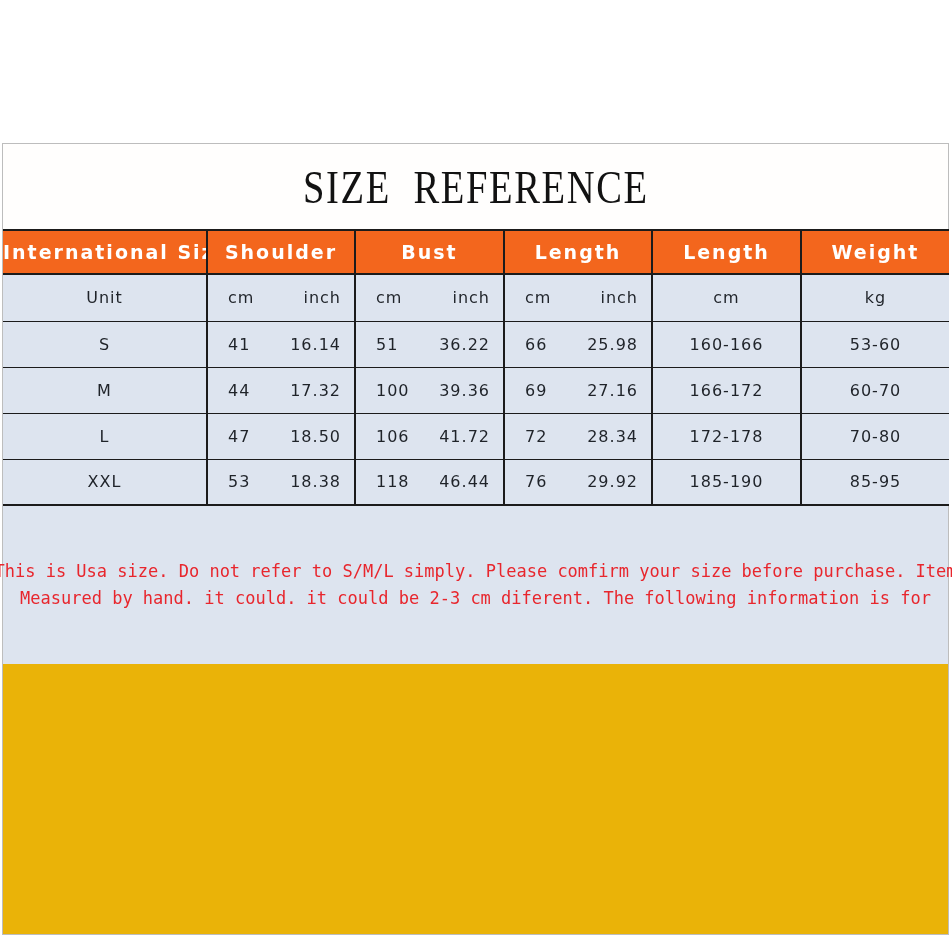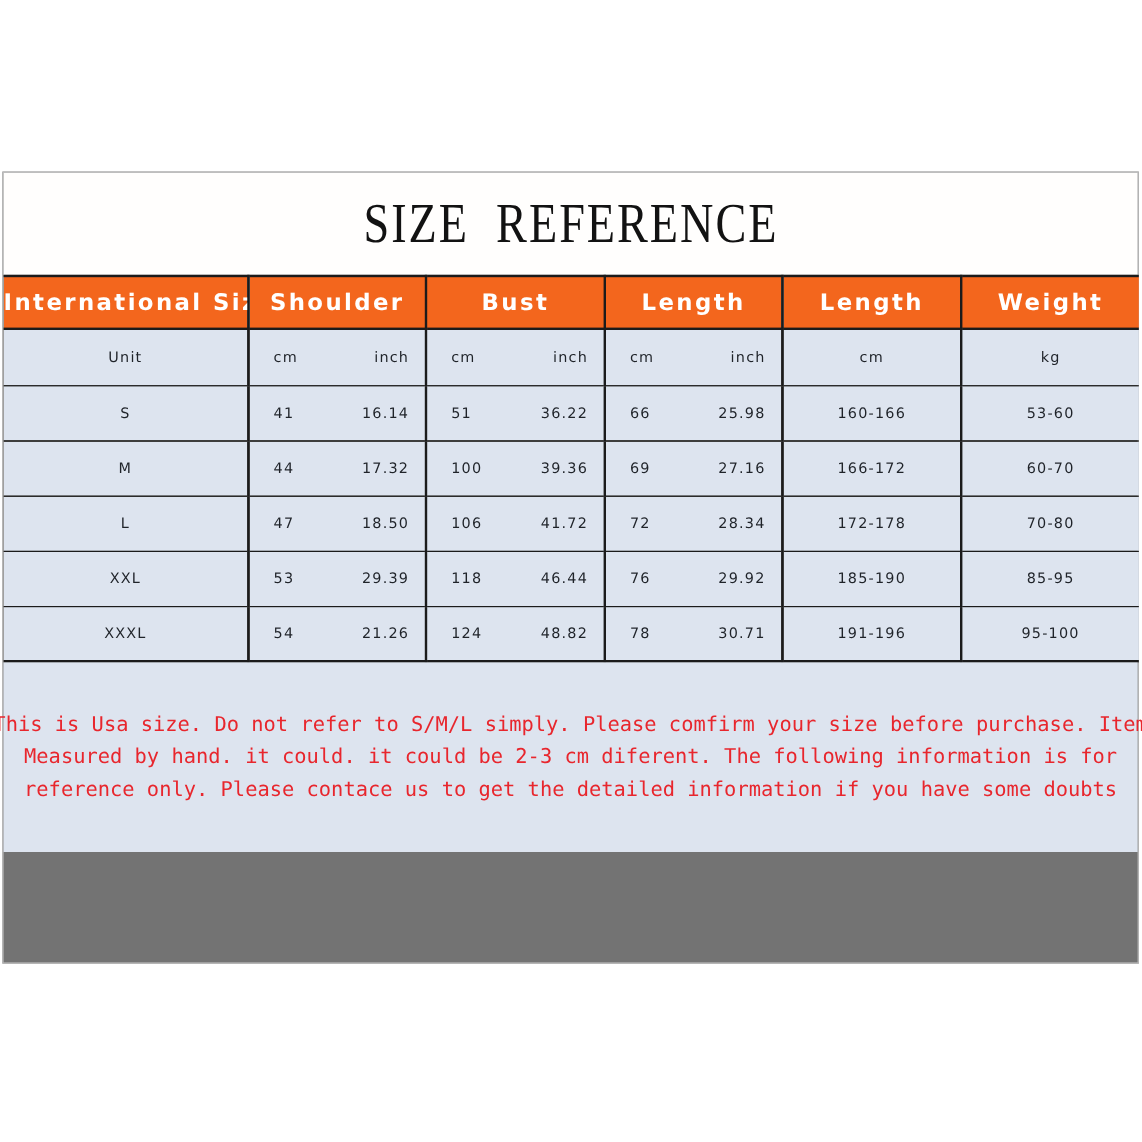--- a/index.html
+++ b/index.html
@@ -11,22 +11,22 @@
     --cell-text:#1f2329;
     --note-text:#e8262d;
   }
   *{box-sizing:border-box;}
   html,body{margin:0;padding:0;}
   body{
     width:952px;height:952px;background:#ffffff;overflow:hidden;
     font-family:"DejaVu Sans","Liberation Sans",sans-serif;
   }
   .panel{
-    position:absolute;left:2px;top:143px;width:947px;height:660px;
-    background:#737373;border:1px solid var(--panel-border);
+    position:absolute;left:2px;top:143px;width:947px;height:792px;
+    background:#eab308;border:1px solid var(--panel-border);
   }
   .title-area{
     height:85px;display:flex;align-items:center;justify-content:center;
     background:#fffefd;
   }
   .title{
     font-family:"Liberation Serif","DejaVu Serif",serif;
     font-size:47px;color:#121212;letter-spacing:2px;white-space:pre;
     transform:scaleX(0.82);transform-origin:center;
   }
@@ -39,21 +39,21 @@
     padding:0;overflow:hidden;white-space:nowrap;
   }
   .size-table th:first-child,.size-table td:first-child{border-left:none;}
   .size-table th:last-child,.size-table td:last-child{border-right:none;}
   .size-table thead th{
     background:var(--header-bg);color:var(--header-text);
     height:44px;font-size:19px;font-weight:bold;letter-spacing:2px;
     text-align:center;border-top:2px solid var(--line);
   }
   .size-table td{
-    background:var(--row-bg);height:46px;font-size:12px;
+    background:var(--row-bg);height:46px;font-size:16px;
     border-top-width:1px;border-bottom-width:1px;
   }
   .size-table tbody tr:first-child td{height:47px;border-top:none;}
   .size-table tbody tr:last-child td{border-bottom:2px solid var(--line);}
   td.c{text-align:center;letter-spacing:1px;}
   .pairwrap{
     display:flex;justify-content:space-between;align-items:center;
     padding:0 13px 0 20px;letter-spacing:1px;
   }
   .note-area{
@@ -191,64 +191,40 @@
         <td class="c">172-178</td>
         <td class="c">70-80</td>
       </tr>
 
 
       <tr>
         <td class="c">XXL</td>
         <td>
             <div class="pairwrap">
               <span>53</span>
-              <span>29.39</span>
+              <span>18.38</span>
             </div>
           </td>
         <td>
             <div class="pairwrap">
               <span>118</span>
               <span>46.44</span>
             </div>
           </td>
         <td>
             <div class="pairwrap">
               <span>76</span>
               <span>29.92</span>
             </div>
           </td>
         <td class="c">185-190</td>
         <td class="c">85-95</td>
       </tr>
 
-      <tr>
-        <td class="c">XXXL</td>
-        <td>
-            <div class="pairwrap">
-              <span>54</span>
-              <span>21.26</span>
-            </div>
-          </td>
-        <td>
-            <div class="pairwrap">
-              <span>124</span>
-              <span>48.82</span>
-            </div>
-          </td>
-        <td>
-            <div class="pairwrap">
-              <span>78</span>
-              <span>30.71</span>
-            </div>
-          </td>
-        <td class="c">191-196</td>
-        <td class="c">95-100</td>
-      </tr>
     </tbody>
   </table>
 
   <div class="note-area">
     <div class="note-line">This is Usa size. Do not refer to S/M/L simply. Please comfirm your size before purchase. Item</div>
     <div class="note-line">Measured by hand. it could. it could be 2-3 cm diferent. The following information is for</div>
-    <div class="note-line">reference only. Please contace us to get the detailed information if you have some doubts</div>
   </div>
 
 </div>
 
 </body></html>

